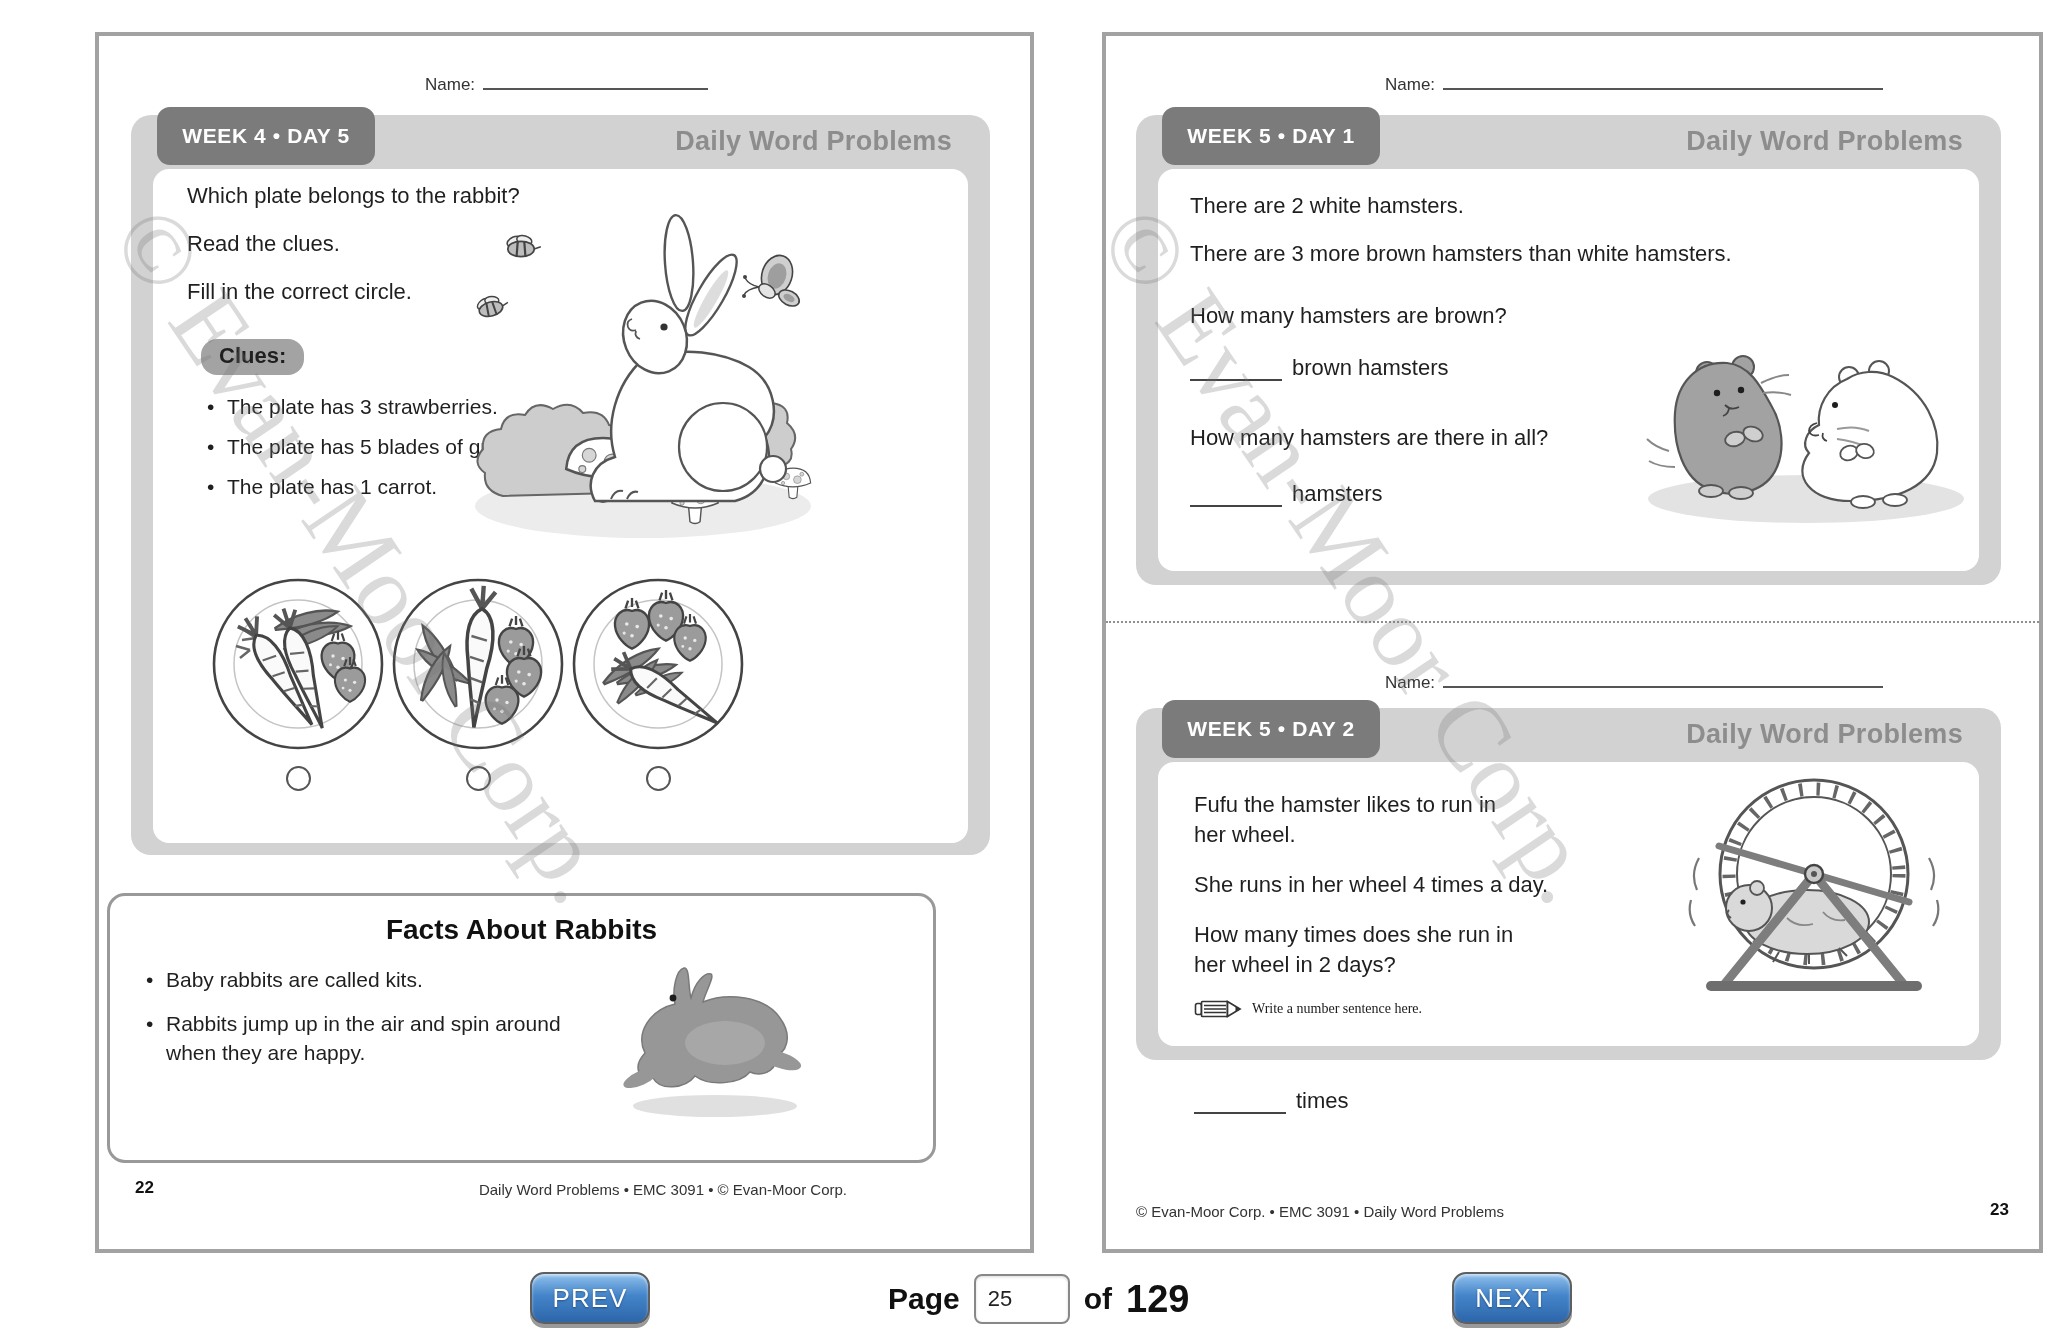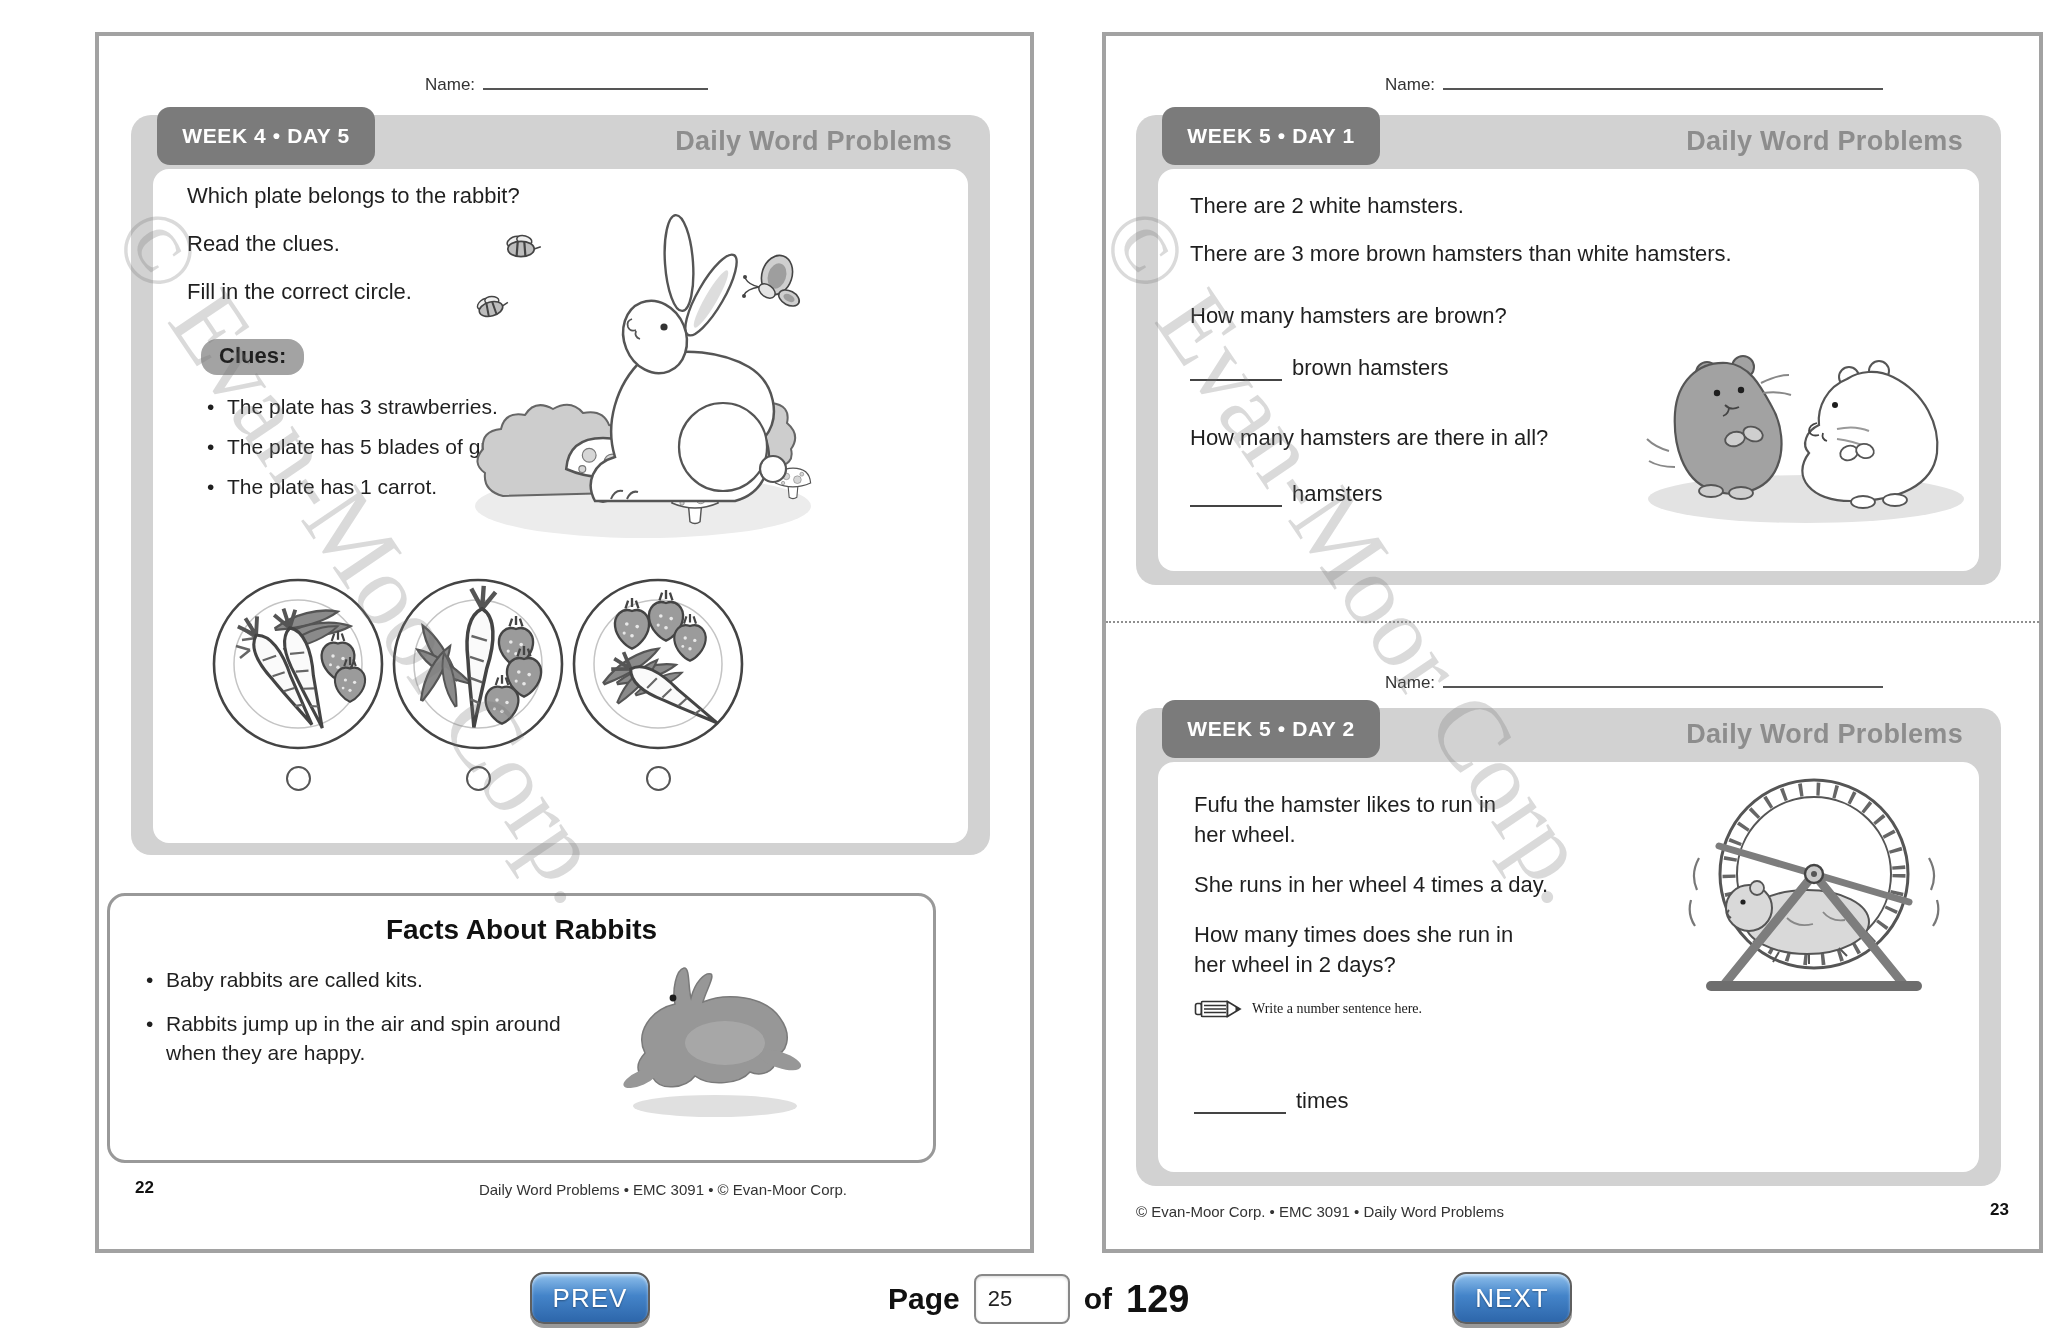--- a/index.html
+++ b/index.html
@@ -292,21 +292,21 @@
         </svg>
       </div>
     </div>
 
     <div class="dashed-divider"></div>
 
     <div class="name-row" style="top:636px;left:279px;">
       <span>Name:</span><span class="name-line" style="width:440px;"></span>
     </div>
 
-    <div class="gray-panel" style="top:672px;left:30px;width:865px;height:478px;">
+    <div class="gray-panel" style="top:672px;left:30px;width:865px;height:352px;">
       <div class="week-badge">WEEK 5 • DAY 2</div>
       <div class="bar-title">Daily Word Problems</div>
       <div class="white-panel" style="top:54px;bottom:14px;">
         <div style="padding:30px 0 0 36px;">
           <p class="q" style="margin-bottom:4px;">Fufu the hamster likes to run in</p>
           <p class="q" style="margin-bottom:24px;">her wheel.</p>
           <p class="q" style="margin-bottom:24px;">She runs in her wheel 4 times a day.</p>
           <p class="q" style="margin-bottom:4px;">How many times does she run in</p>
           <p class="q" style="margin-bottom:20px;">her wheel in 2 days?</p>
           <div class="pencil-row">

